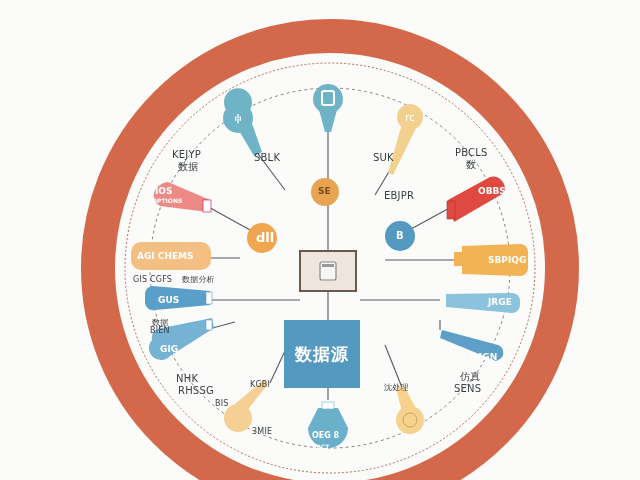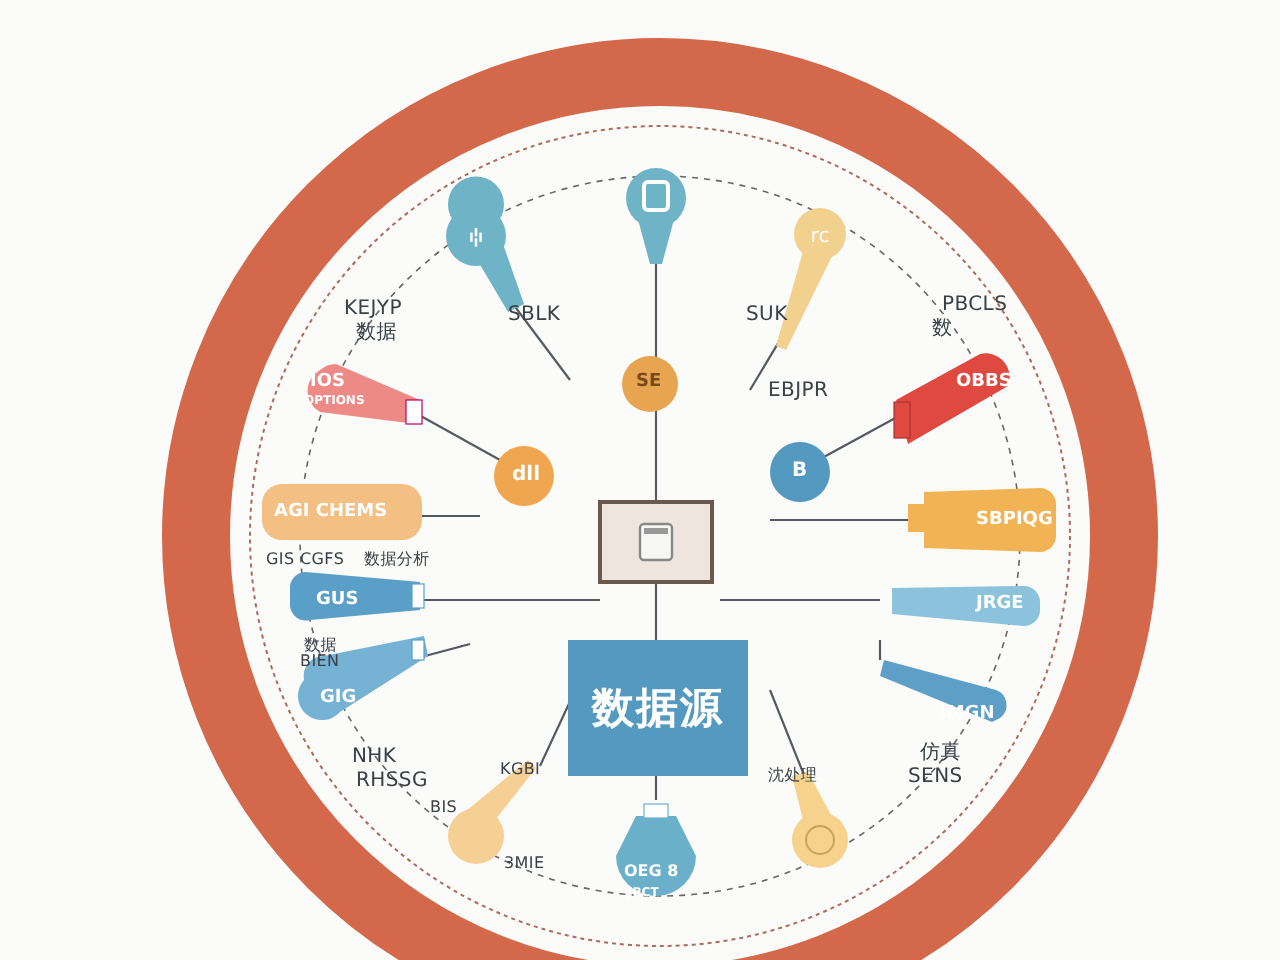--- a/index.html
+++ b/index.html
@@ -13,22 +13,22 @@
   .abs { position: absolute; }
   .lbl {
     position: absolute; font-size: 10px; color: #3a4046; letter-spacing: 0.2px;
     white-space: nowrap; line-height: 10px;
   }
   .pin-text {
     position: absolute; color: #fff; font-size: 9px; font-weight: bold;
     white-space: nowrap; text-align: center; line-height: 10px;
   }
   .center-title {
-    position: absolute; left: 284px; top: 320px; width: 90px; height: 68px;
-    background: #5499bf; color: #fff; font-size: 21px; font-weight: bold;
+    position: absolute; left: 284px; top: 320px; width: 76px; height: 68px;
+    background: #5499bf; color: #fff; font-size: 17px; font-weight: bold;
     display: flex; align-items: center; justify-content: center; letter-spacing: 1px;
   }
   .watermark {
     position: absolute; left: 440px; top: 434px; font-size: 19px;
     color: #c9c0d6; letter-spacing: 0.5px;
     font-family: "DejaVu Sans", sans-serif; font-weight: 300;
   }
 </style>
 </head>
 <body>
@@ -145,21 +145,21 @@
 
 
   <div class="lbl" style="left:254px;top:153px;">SBLK</div>
   <div class="lbl" style="left:373px;top:153px;">SUK</div>
 
   <div class="lbl" style="left:172px;top:150px;">KEJYP</div>
   <div class="lbl" style="left:178px;top:162px;">数据</div>
   <div class="pin-text" style="left:155px;top:186px;">IOS</div>
   <div class="pin-text" style="left:152px;top:196px;font-size:6px;">OPTIONS</div>
 
-  <div class="lbl" style="left:471px;top:148px;">PBCLS</div>
+  <div class="lbl" style="left:455px;top:148px;">PBCLS</div>
   <div class="lbl" style="left:466px;top:160px;">数</div>
   <div class="lbl" style="left:384px;top:191px;">EBJPR</div>
   <div class="pin-text" style="left:478px;top:186px;">OBBS</div>
 
   <div class="pin-text" style="left:137px;top:251px;">AGI CHEMS</div>
   <div class="lbl" style="left:133px;top:275px;font-size:8px;">GIS CGFS</div>
   <div class="lbl" style="left:182px;top:275px;font-size:8px;">数据分析</div>
 
   <div class="pin-text" style="left:488px;top:255px;">SBPIQG</div>
   <div class="pin-text" style="left:158px;top:295px;">GUS</div>
@@ -177,16 +177,16 @@
   <div class="lbl" style="left:252px;top:427px;font-size:8px;">3MIE</div>
 
   <div class="pin-text" style="left:312px;top:431px;font-size:8px;">OEG 8</div>
   <div class="pin-text" style="left:314px;top:442px;font-size:6px;">JBCT</div>
 
   <div class="lbl" style="left:460px;top:372px;">仿真</div>
   <div class="lbl" style="left:454px;top:384px;">SENS</div>
   <div class="lbl" style="left:384px;top:383px;font-size:8px;">沈处理</div>
 
   <div class="pin-text" style="left:318px;top:186px;color:#7a4a1a;font-size:9px;">SE</div>
-  <div class="pin-text" style="left:256px;top:233px;font-size:10px;">dll</div>
+  <div class="pin-text" style="left:256px;top:233px;font-size:13px;">dll</div>
   <div class="pin-text" style="left:396px;top:231px;font-size:10px;">B</div>
 
 </div>
 
 </body></html>

